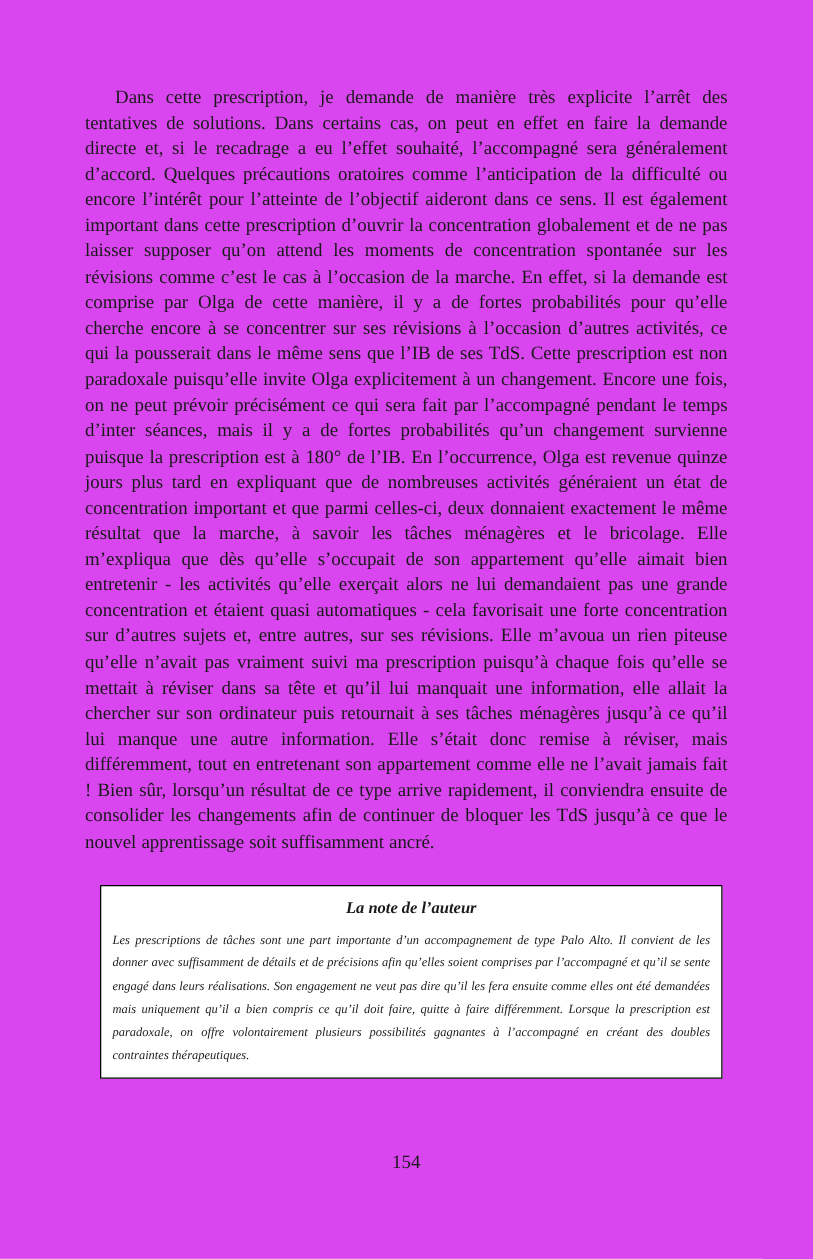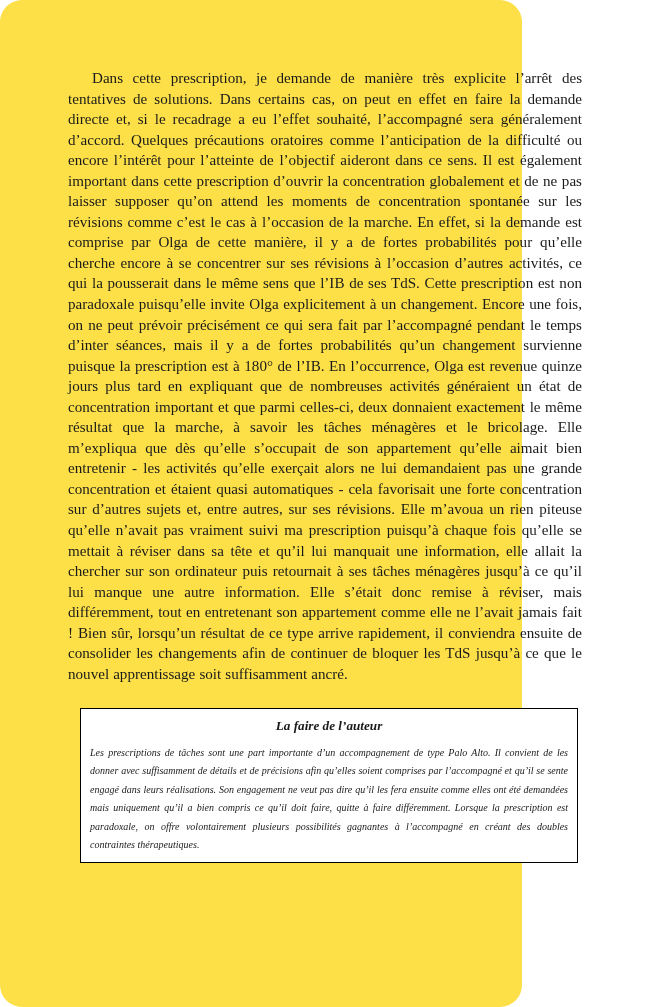--- a/index.html
+++ b/index.html
@@ -13,24 +13,23 @@
     font-family: "Liberation Serif", "DejaVu Serif", serif;
     color: #1a1a1a;
     overflow: hidden;
     position: relative;
   }
 
   .page {
     position: absolute;
     left: 0;
     top: 0;
-    width: 522px;
+    width: 650px;
     height: 1007px;
-    background: #fde047;
-    border-radius: 22px;
+    background: #d946ef;
   }
 
   .content {
     position: absolute;
     left: 68px;
     top: 68px;
     width: 514px;
   }
 
   .body-paragraph {
@@ -87,18 +86,19 @@
 </head>
 <body>
 
 <div class="page">
 
   <div class="content">
     <p class="body-paragraph">Dans cette prescription, je demande de manière très explicite l’arrêt des tentatives de solutions. Dans certains cas, on peut en effet en faire la demande directe et, si le recadrage a eu l’effet souhaité, l’accompagné sera généralement d’accord. Quelques précautions oratoires comme l’anticipation de la difficulté ou encore l’intérêt pour l’atteinte de l’objectif aideront dans ce sens. Il est également important dans cette prescription d’ouvrir la concentration globalement et de ne pas laisser supposer qu’on attend les moments de concentration spontanée sur les révisions comme c’est le cas à l’occasion de la marche. En effet, si la demande est comprise par Olga de cette manière, il y a de fortes probabilités pour qu’elle cherche encore à se concentrer sur ses révisions à l’occasion d’autres activités, ce qui la pousserait dans le même sens que l’IB de ses TdS. Cette prescription est non paradoxale puisqu’elle invite Olga explicitement à un changement. Encore une fois, on ne peut prévoir précisément ce qui sera fait par l’accompagné pendant le temps d’inter séances, mais il y a de fortes probabilités qu’un changement survienne puisque la prescription est à 180° de l’IB. En l’occurrence, Olga est revenue quinze jours plus tard en expliquant que de nombreuses activités généraient un état de concentration important et que parmi celles-ci, deux donnaient exactement le même résultat que la marche, à savoir les tâches ménagères et le bricolage. Elle m’expliqua que dès qu’elle s’occupait de son appartement qu’elle aimait bien entretenir - les activités qu’elle exerçait alors ne lui demandaient pas une grande concentration et étaient quasi automatiques - cela favorisait une forte concentration sur d’autres sujets et, entre autres, sur ses révisions. Elle m’avoua un rien piteuse qu’elle n’avait pas vraiment suivi ma prescription puisqu’à chaque fois qu’elle se mettait à réviser dans sa tête et qu’il lui manquait une information, elle allait la chercher sur son ordinateur puis retournait à ses tâches ménagères jusqu’à ce qu’il lui manque une autre information. Elle s’était donc remise à réviser, mais différemment, tout en entretenant son appartement comme elle ne l’avait jamais fait ! Bien sûr, lorsqu’un résultat de ce type arrive rapidement, il conviendra ensuite de consolider les changements afin de continuer de bloquer les TdS jusqu’à ce que le nouvel apprentissage soit suffisamment ancré.</p>
   </div>
 
   <div class="note-box">
-    <div class="note-title">La faire de l’auteur</div>
+    <div class="note-title">La note de l’auteur</div>
     <p class="note-body">Les prescriptions de tâches sont une part importante d’un accompagnement de type Palo Alto. Il convient de les donner avec suffisamment de détails et de précisions afin qu’elles soient comprises par l’accompagné et qu’il se sente engagé dans leurs réalisations. Son engagement ne veut pas dire qu’il les fera ensuite comme elles ont été demandées mais uniquement qu’il a bien compris ce qu’il doit faire, quitte à faire différemment. Lorsque la prescription est paradoxale, on offre volontairement plusieurs possibilités gagnantes à l’accompagné en créant des doubles contraintes thérapeutiques.</p>
   </div>
 
+  <div class="page-number">154</div>
 
 </div>
 
 </body></html>

